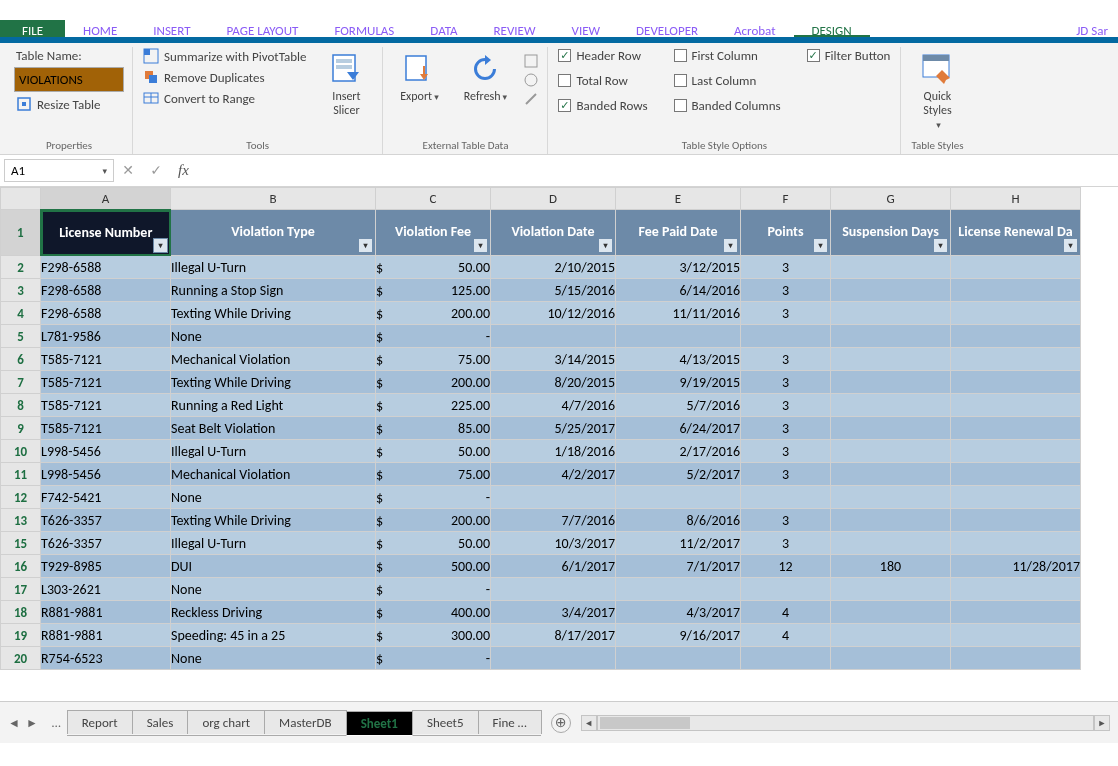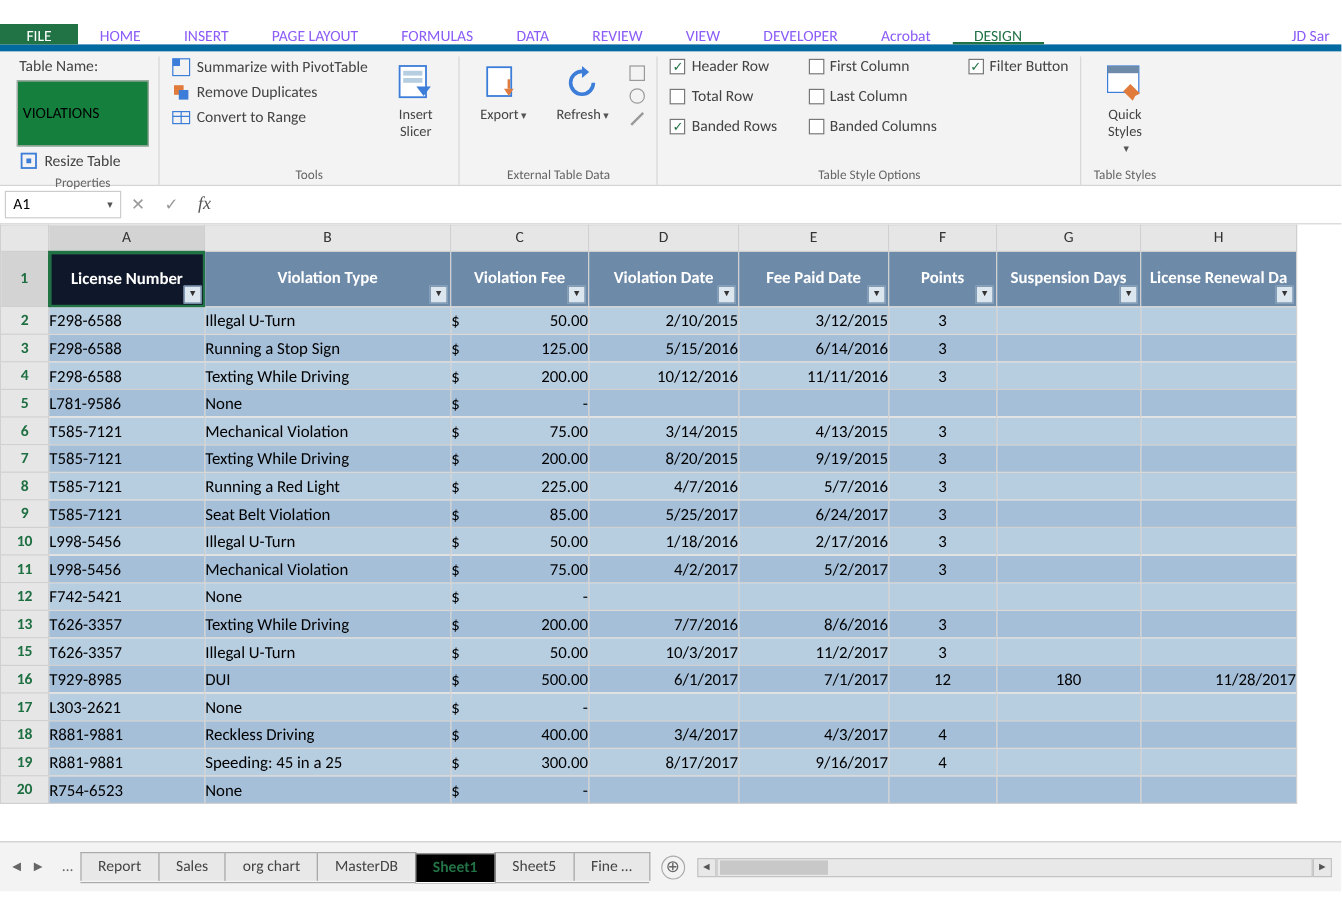--- a/index.html
+++ b/index.html
@@ -15,28 +15,28 @@
 
 .ribbon { display: flex; align-items: stretch; height: 112px; background: #f3f3f3; border-bottom: 1px solid #d4d4d4; padding: 4px 6px 0 6px;}
 .ribbon-group { display: flex; flex-direction: column; border-right: 1px solid #d8d8d8; padding: 0 8px; }
 .ribbon-group-body { flex: 1; display: flex; align-items: flex-start; gap: 10px;}
 .ribbon-group-label { text-align: center; font-size: 11px; color: #666; padding: 3px 0 2px 0;}
 .stacked { display: flex; flex-direction: column; gap: 3px; }
 .rib-btn { display: flex; align-items: center; gap: 5px; font-size: 13px; color: #444; padding: 1px 2px; cursor: pointer; }
 .rib-btn-big { display: flex; flex-direction: column; align-items: center; justify-content: flex-end; gap: 2px; width: 56px; font-size: 12px; color:#444; cursor:pointer; text-align:center; padding-top:4px;}
 .rib-icon { width: 16px; height: 16px; display: inline-flex; align-items:center; justify-content:center;}
 .rib-icon-big { width: 36px; height: 36px; display:inline-flex; align-items:center; justify-content:center;}
-.table-name-input { width: 110px; border: 1px solid #ababab; padding: 19px 4px; font-size: 13px; background:#15803d;}
+.table-name-input { width: 110px; border: 1px solid #ababab; padding: 4px 4px; font-size: 13px; background:#a16207;}
 .checkbox { width:13px; height:13px; border:1px solid #777; display:inline-flex; align-items:center; justify-content:center; background:#fff; font-size:11px; color:#217346;}
 .checkbox.checked::after { content:"✓"; line-height:1;}
 .dropdown-caret { font-size: 9px; color:#555; margin-left:2px;}
 
 
 .formula-bar { display: flex; align-items: center; height: 32px; border-bottom: 1px solid #d4d4d4; background:#fff; padding: 0 4px;}
-.name-box { width: 97px; border: 1px solid #ccc; padding: 3px 6px; font-size: 13px; background:#fff; display:flex; align-items:center; justify-content:space-between;}
+.name-box { width: 110px; border: 1px solid #ccc; padding: 3px 6px; font-size: 13px; background:#fff; display:flex; align-items:center; justify-content:space-between;}
 .fb-btn { width: 28px; text-align:center; color:#999; font-size:14px; cursor:pointer;}
 .fx-label { font-style: italic; font-family: "Times New Roman", serif; font-size: 15px; color:#555; padding: 0 8px;}
 .formula-input { flex:1; border:1px solid #ccc; padding: 4px 8px; font-size: 14px; height: 26px;}
 
 
 .grid-wrap { position: relative; height: 556px; overflow:hidden;}
 .grid { border-collapse: collapse; table-layout: fixed; }
 .grid th, .grid td { border: 1px solid #d0d0d0; padding: 0; }
 .col-head { background: #e6e6e6; text-align:center; font-size:13px; color:#333; height:22px; font-weight:normal;}
 .col-head.sel { background:#d3d3d3; border-bottom:2px solid #217346;}

